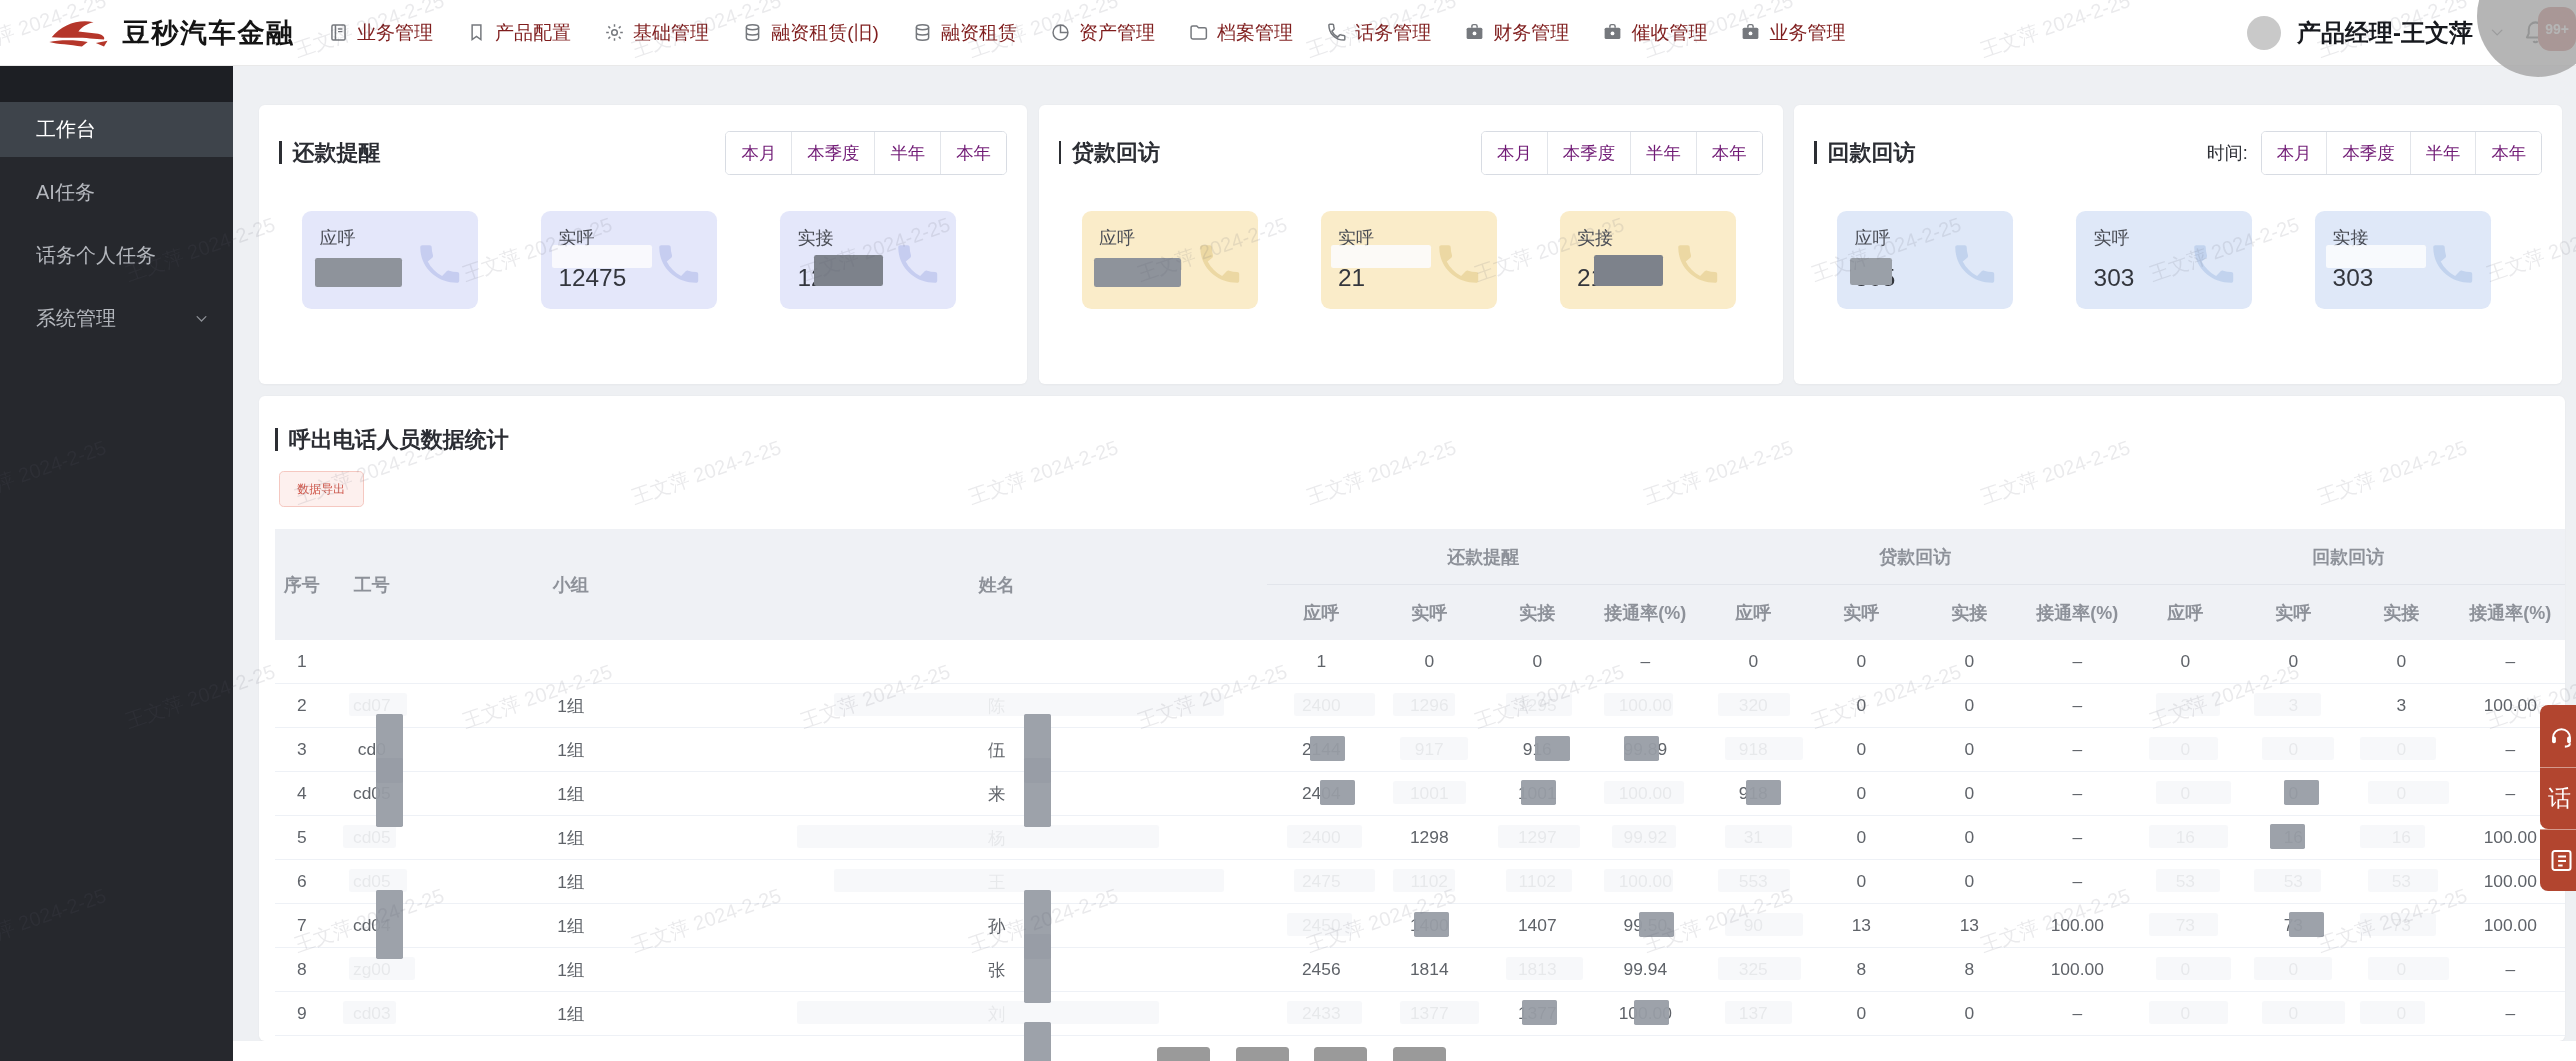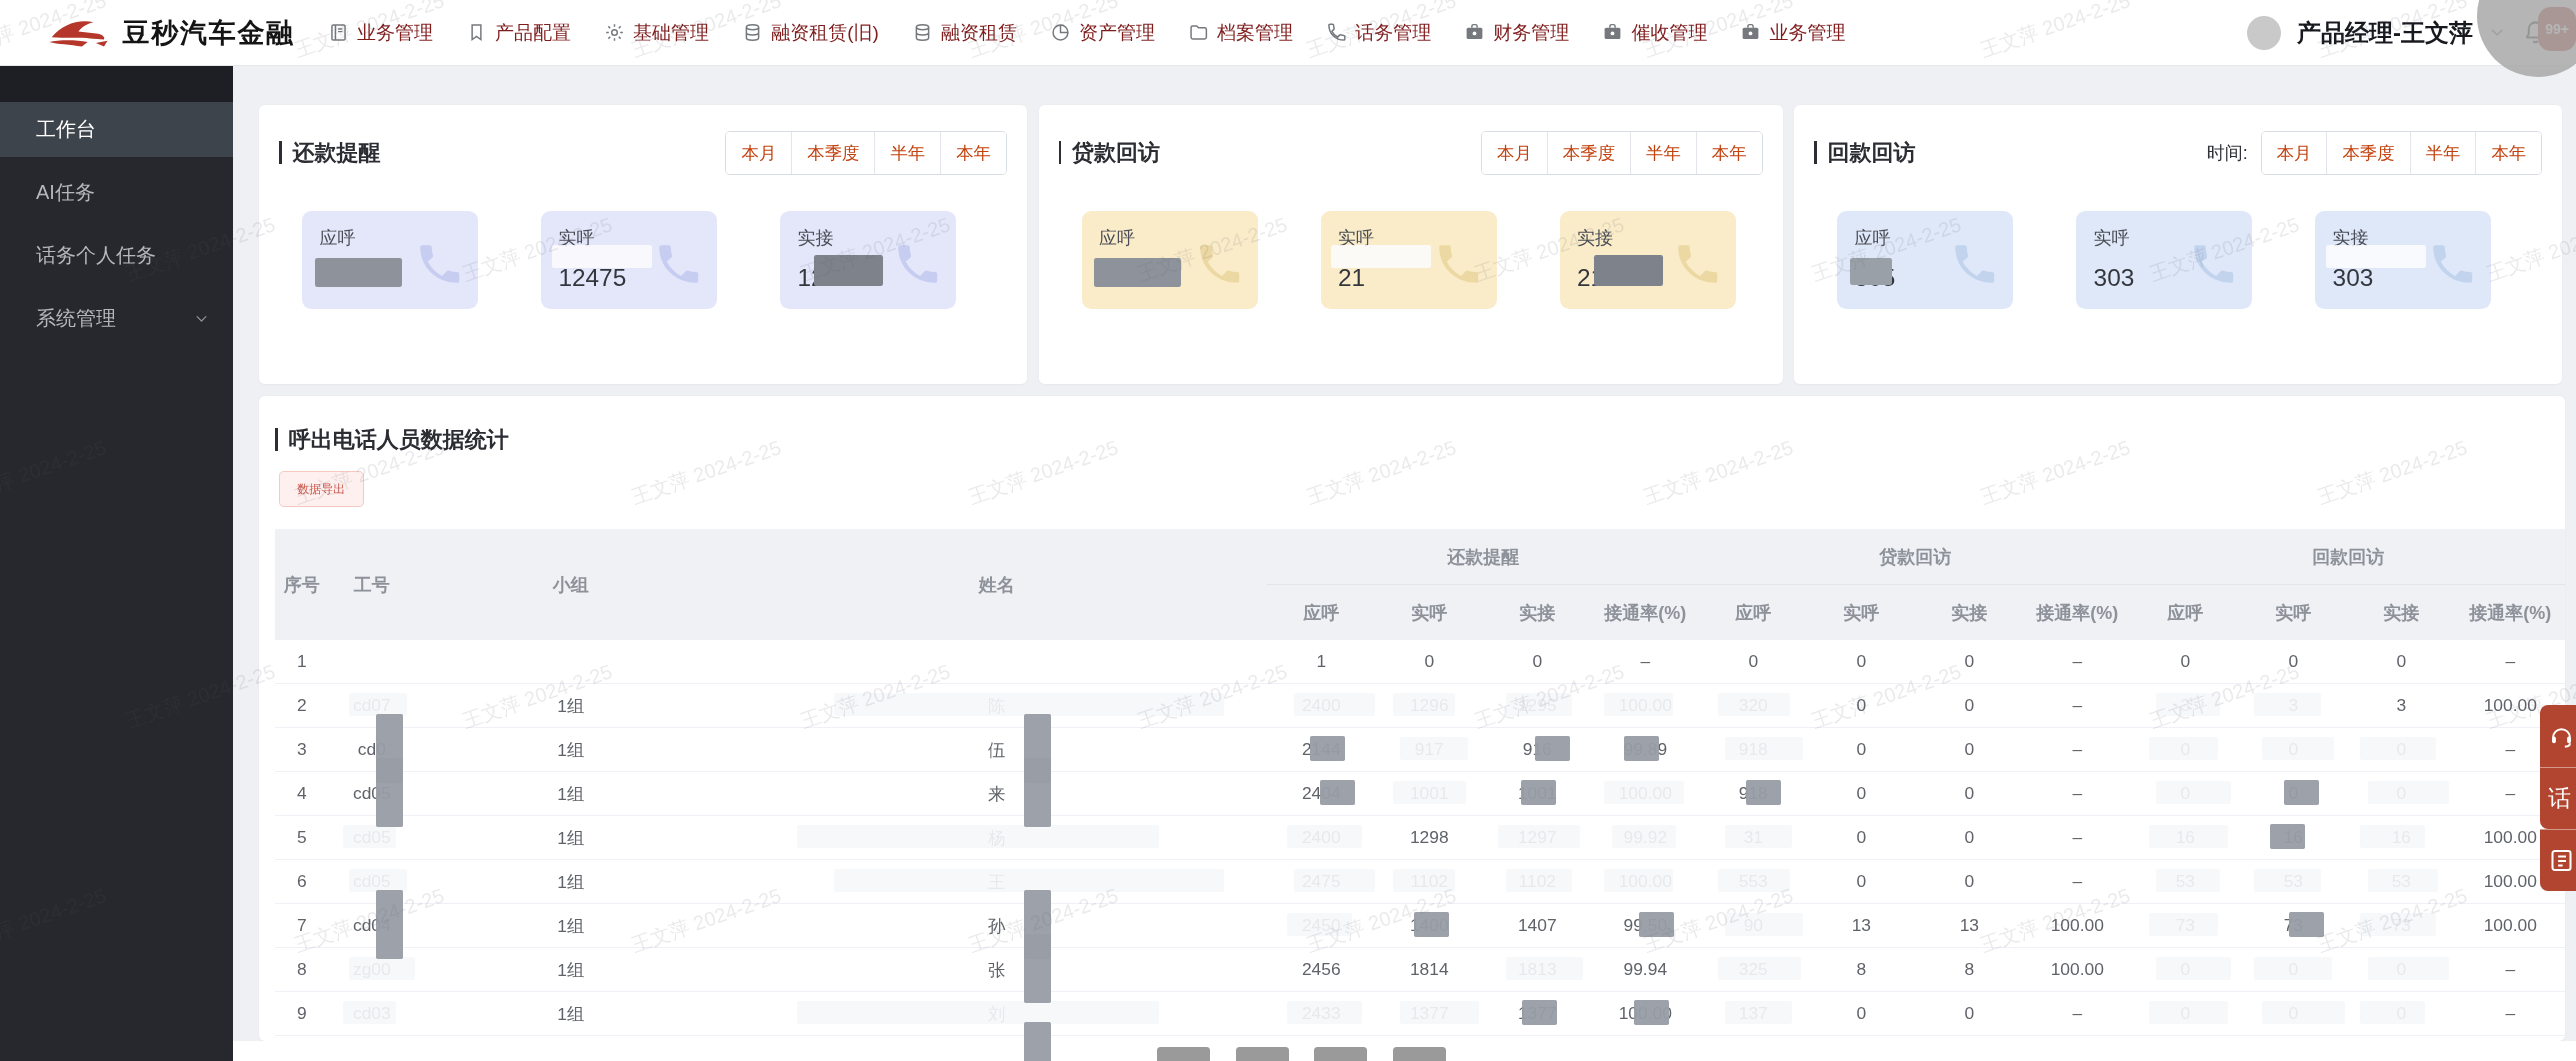--- a/index.html
+++ b/index.html
@@ -41,21 +41,21 @@
   .cards{display:flex;gap:11.6px;}
   .card{background:#fff;border-radius:5.8px;height:279px;box-sizing:border-box;padding:25.6px 20px;
         position:relative;box-shadow:0 0.6px 2.3px rgba(0,0,0,.04);}
   .card.c0{width:768px;}.card.c1{width:744px;}.card.c2{width:768px;}
   .card-head{display:flex;align-items:center;}
   .title-bar{width:2.9px;height:23px;background:#2c2e33;margin-right:10.5px;flex:none;}
   .card-title{font-size:22px;font-weight:600;color:#2b2d33;white-space:nowrap;}
   .head-right{margin-left:auto;display:flex;align-items:center;gap:12.8px;}
   .time-label{font-size:18px;color:#303238;}
   .seg{display:flex;border:0.6px solid #d8dce3;border-radius:4.7px;overflow:hidden;background:#fff;}
-  .seg button{font-family:inherit;font-size:17.4px;color:#c2410c;background:#fff;border:none;
+  .seg button{font-family:inherit;font-size:17.4px;color:#701a75;background:#fff;border:none;
               border-left:0.6px solid #e2e5ea;padding:9.3px 15px;cursor:pointer;white-space:nowrap;}
   .seg button:first-child{border-left:none;}
   .tiles{display:flex;gap:63px;margin:36px 0 0 23px;}
   .tile{width:176px;height:98px;border-radius:9.3px;padding:15px 17.4px;box-sizing:border-box;position:relative;}
   .card.c0 .tile{background:#e4e7fa;} .card.c0 .phone{color:#c6cdf0;}
   .card.c1 .tile{background:#faecc9;} .card.c1 .phone{color:#ecd8a3;}
   .card.c2 .tile{background:#dfe8f8;} .card.c2 .phone{color:#c2d3ee;}
   .stat-label{font-size:18px;color:#4a4d55;}
   .stat-value{font-size:24.4px;color:#33363d;margin-top:14px;font-weight:500;min-height:29px;}
   .phone{position:absolute;right:14px;top:28px;width:50px;height:50px;}

